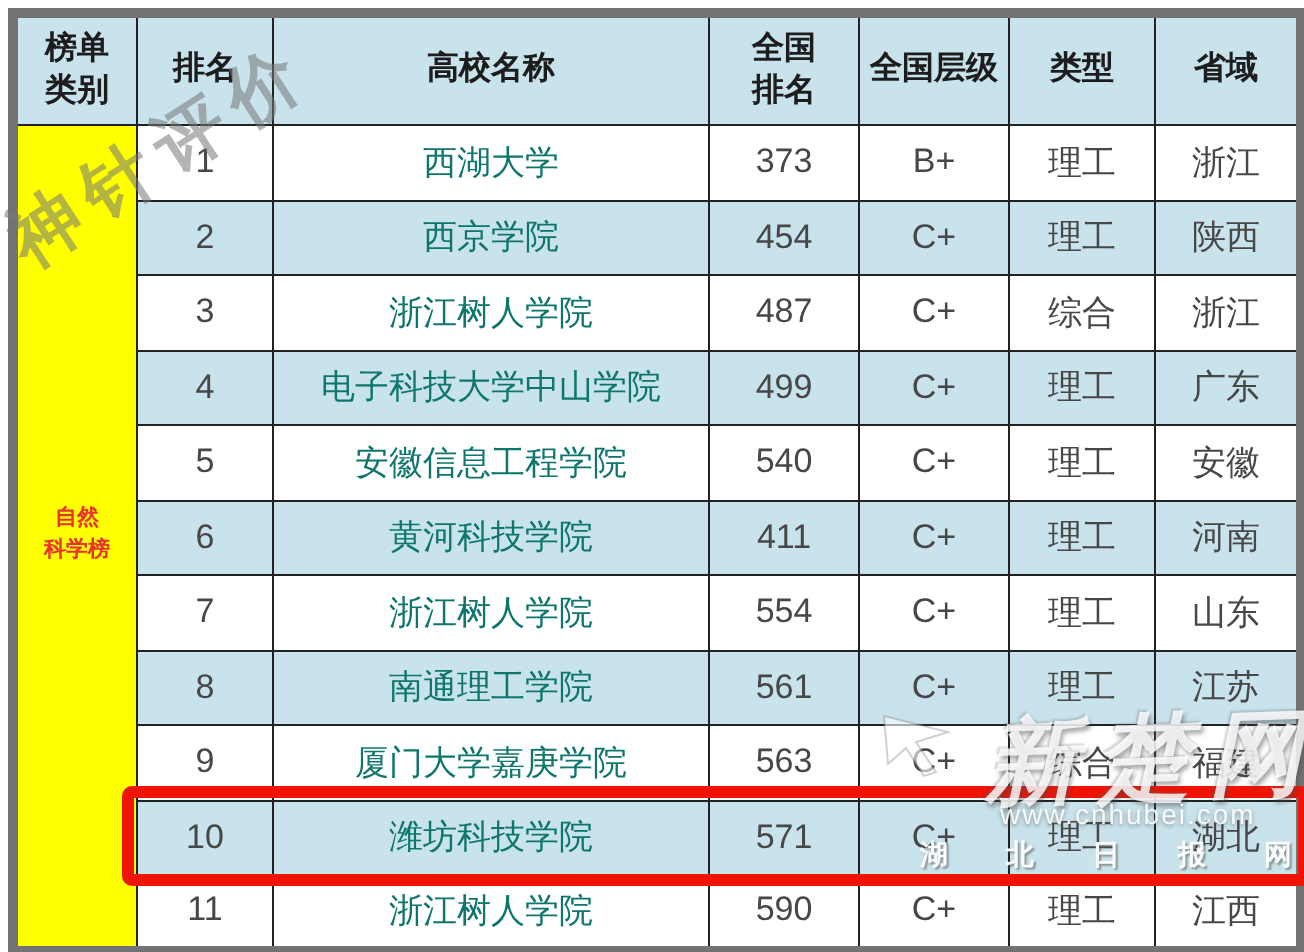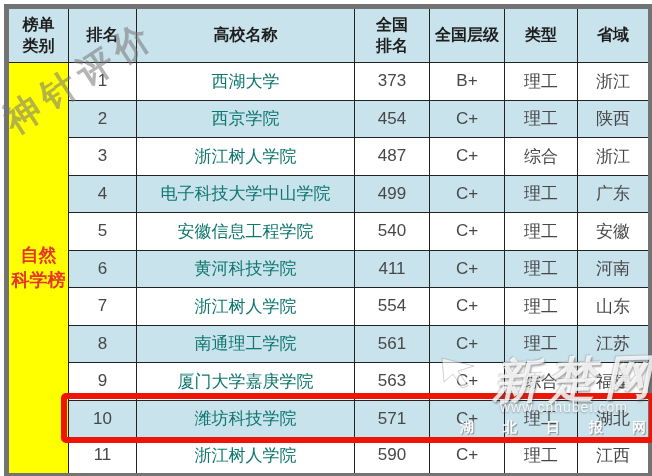--- a/index.html
+++ b/index.html
@@ -19,21 +19,21 @@
   }
   thead tr{height:56px;}
   tbody tr{height:37.5px;}
   th{
     background:#c9e3ec;color:#1d1d1d;font-size:16px;font-weight:bold;
     white-space:pre-line;line-height:1.3;
   }
   td{font-size:17px;color:#474747;background:#ffffff;}
   tr.alt td{background:#c9e3ec;}
   td.cat{
-    background:#ffff00;color:#e8352b;font-size:18px;font-weight:bold;
+    background:#ffff00;color:#e8352b;font-size:11px;font-weight:bold;
     white-space:pre-line;line-height:1.4;
   }
   td.name{font-size:17px;color:#0f766e;}
   .hl-box{
     position:absolute;border:6px solid #ee1507;border-radius:5px;
     background:transparent;z-index:6;pointer-events:none;
   }
   .wm-diag{
     position:absolute;left:8px;top:100px;z-index:8;
     transform:rotate(-33deg);transform-origin:0 50%;

